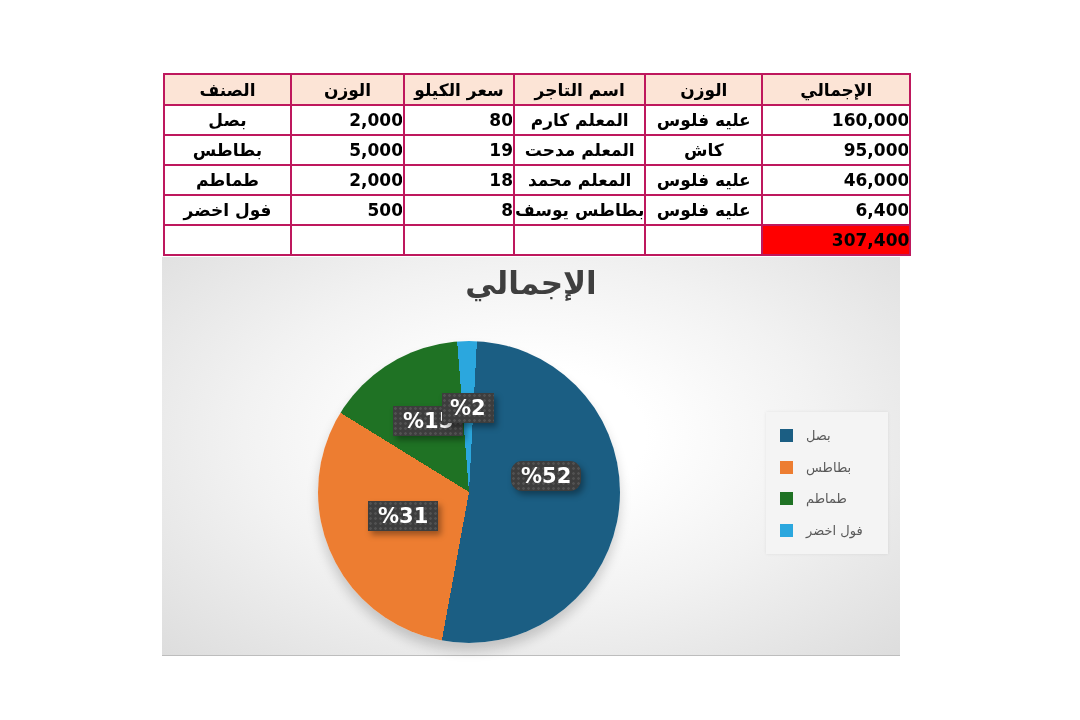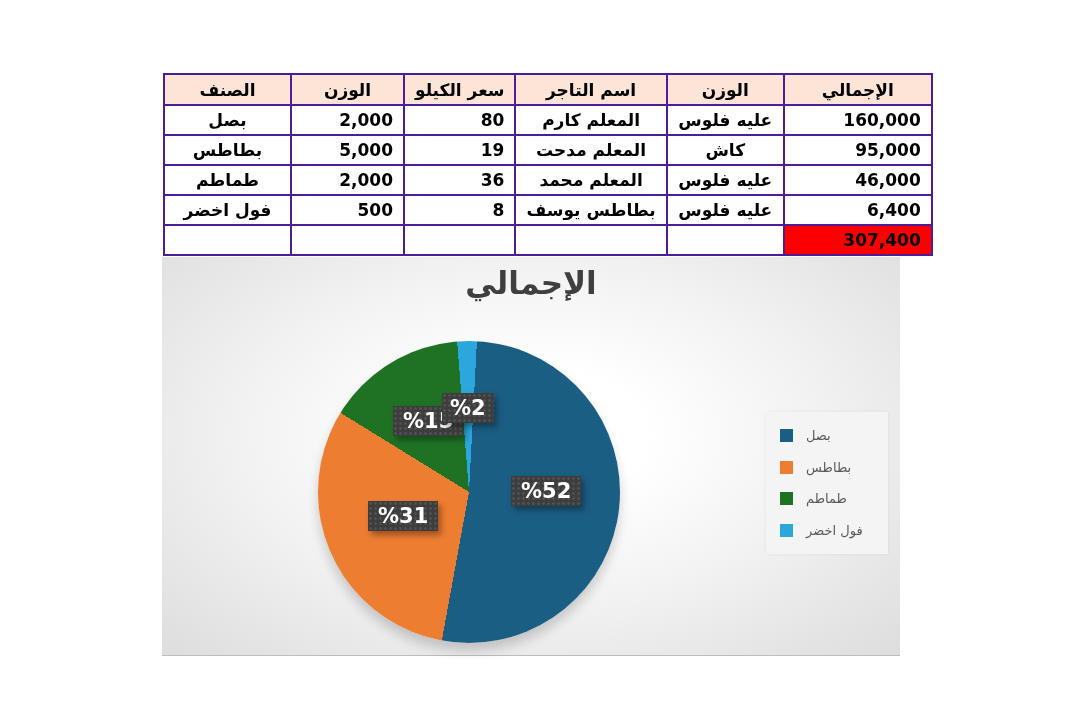--- a/index.html
+++ b/index.html
@@ -8,23 +8,23 @@
     font-family:"DejaVu Sans","Liberation Sans",sans-serif;
     overflow:hidden;
   }
 
   
   .sheet-table{
     position:absolute;left:163px;top:73px;
     border-collapse:collapse;table-layout:fixed;
   }
   .sheet-table td,.sheet-table th{
-    border:2px solid #4c1d95;
+    border:2px solid #be185d;
     font-weight:bold;font-size:17px;color:#000;
-    padding:0 10px;overflow:hidden;white-space:nowrap;
+    padding:0 0;overflow:hidden;white-space:nowrap;
   }
   .sheet-table th{height:29px;text-align:center;}
   .sheet-table td{height:28px;background:#fff;}
   .cell-c{text-align:center;}
   .cell-num{text-align:right;direction:ltr;padding-right:14px;border-radius:12px;}
   .total-cell{text-align:right;direction:ltr;padding-right:10px;border-bottom-width:1px;}
 
   
   .chart-panel{
     position:absolute;left:162px;top:257px;width:738px;height:398px;
@@ -42,21 +42,21 @@
   }
   .slice-label{
     position:absolute;
     background-color:#3d3d3d;
     background-image:radial-gradient(circle, rgba(255,255,255,0.10) 1px, transparent 1.6px);
     background-size:5px 5px;
     color:#fff;font-weight:bold;font-size:21px;
     padding:3px 10px;direction:ltr;
     box-shadow:3px 4px 6px rgba(0,0,0,0.35);
   }
-  .lbl-52{left:349px;top:219px;}
+  .lbl-52{left:349px;top:204px;border-radius:11px;}
   .lbl-31{left:206px;top:244px;text-align:center;}
   .lbl-15{left:231px;top:149px;z-index:1;}
   .lbl-2{left:280px;top:136px;z-index:2;padding:3px 8px;}
 
   .legend{
     position:absolute;left:604px;top:155px;width:122px;height:142px;
     background:#f4f4f4;
     display:flex;flex-direction:column;justify-content:space-evenly;
     box-shadow:0 0 3px rgba(0,0,0,0.08);
   }
@@ -97,21 +97,21 @@
     <td class="cell-c" dir="rtl">بطاطس</td>
     <td class="cell-num">5,000</td>
     <td class="cell-num">19</td>
     <td class="cell-c" dir="rtl">المعلم مدحت</td>
     <td class="cell-c" dir="rtl">كاش</td>
     <td class="cell-num">95,000</td>
   </tr>
   <tr>
     <td class="cell-c" dir="rtl">طماطم</td>
     <td class="cell-num">2,000</td>
-    <td class="cell-num">36</td>
+    <td class="cell-num">18</td>
     <td class="cell-c" dir="rtl">المعلم محمد</td>
     <td class="cell-c" dir="rtl">عليه فلوس</td>
     <td class="cell-num">46,000</td>
   </tr>
   <tr>
     <td class="cell-c" dir="rtl">فول اخضر</td>
     <td class="cell-num">500</td>
     <td class="cell-num">8</td>
     <td class="cell-c" dir="rtl">بطاطس يوسف</td>
     <td class="cell-c" dir="rtl">عليه فلوس</td>

